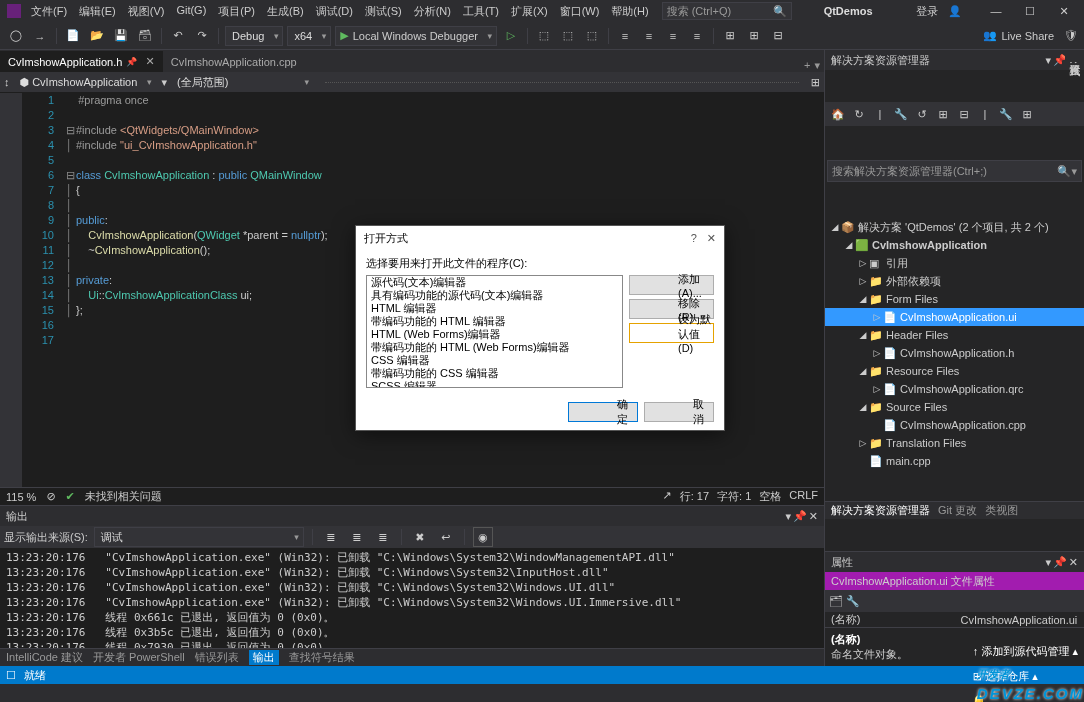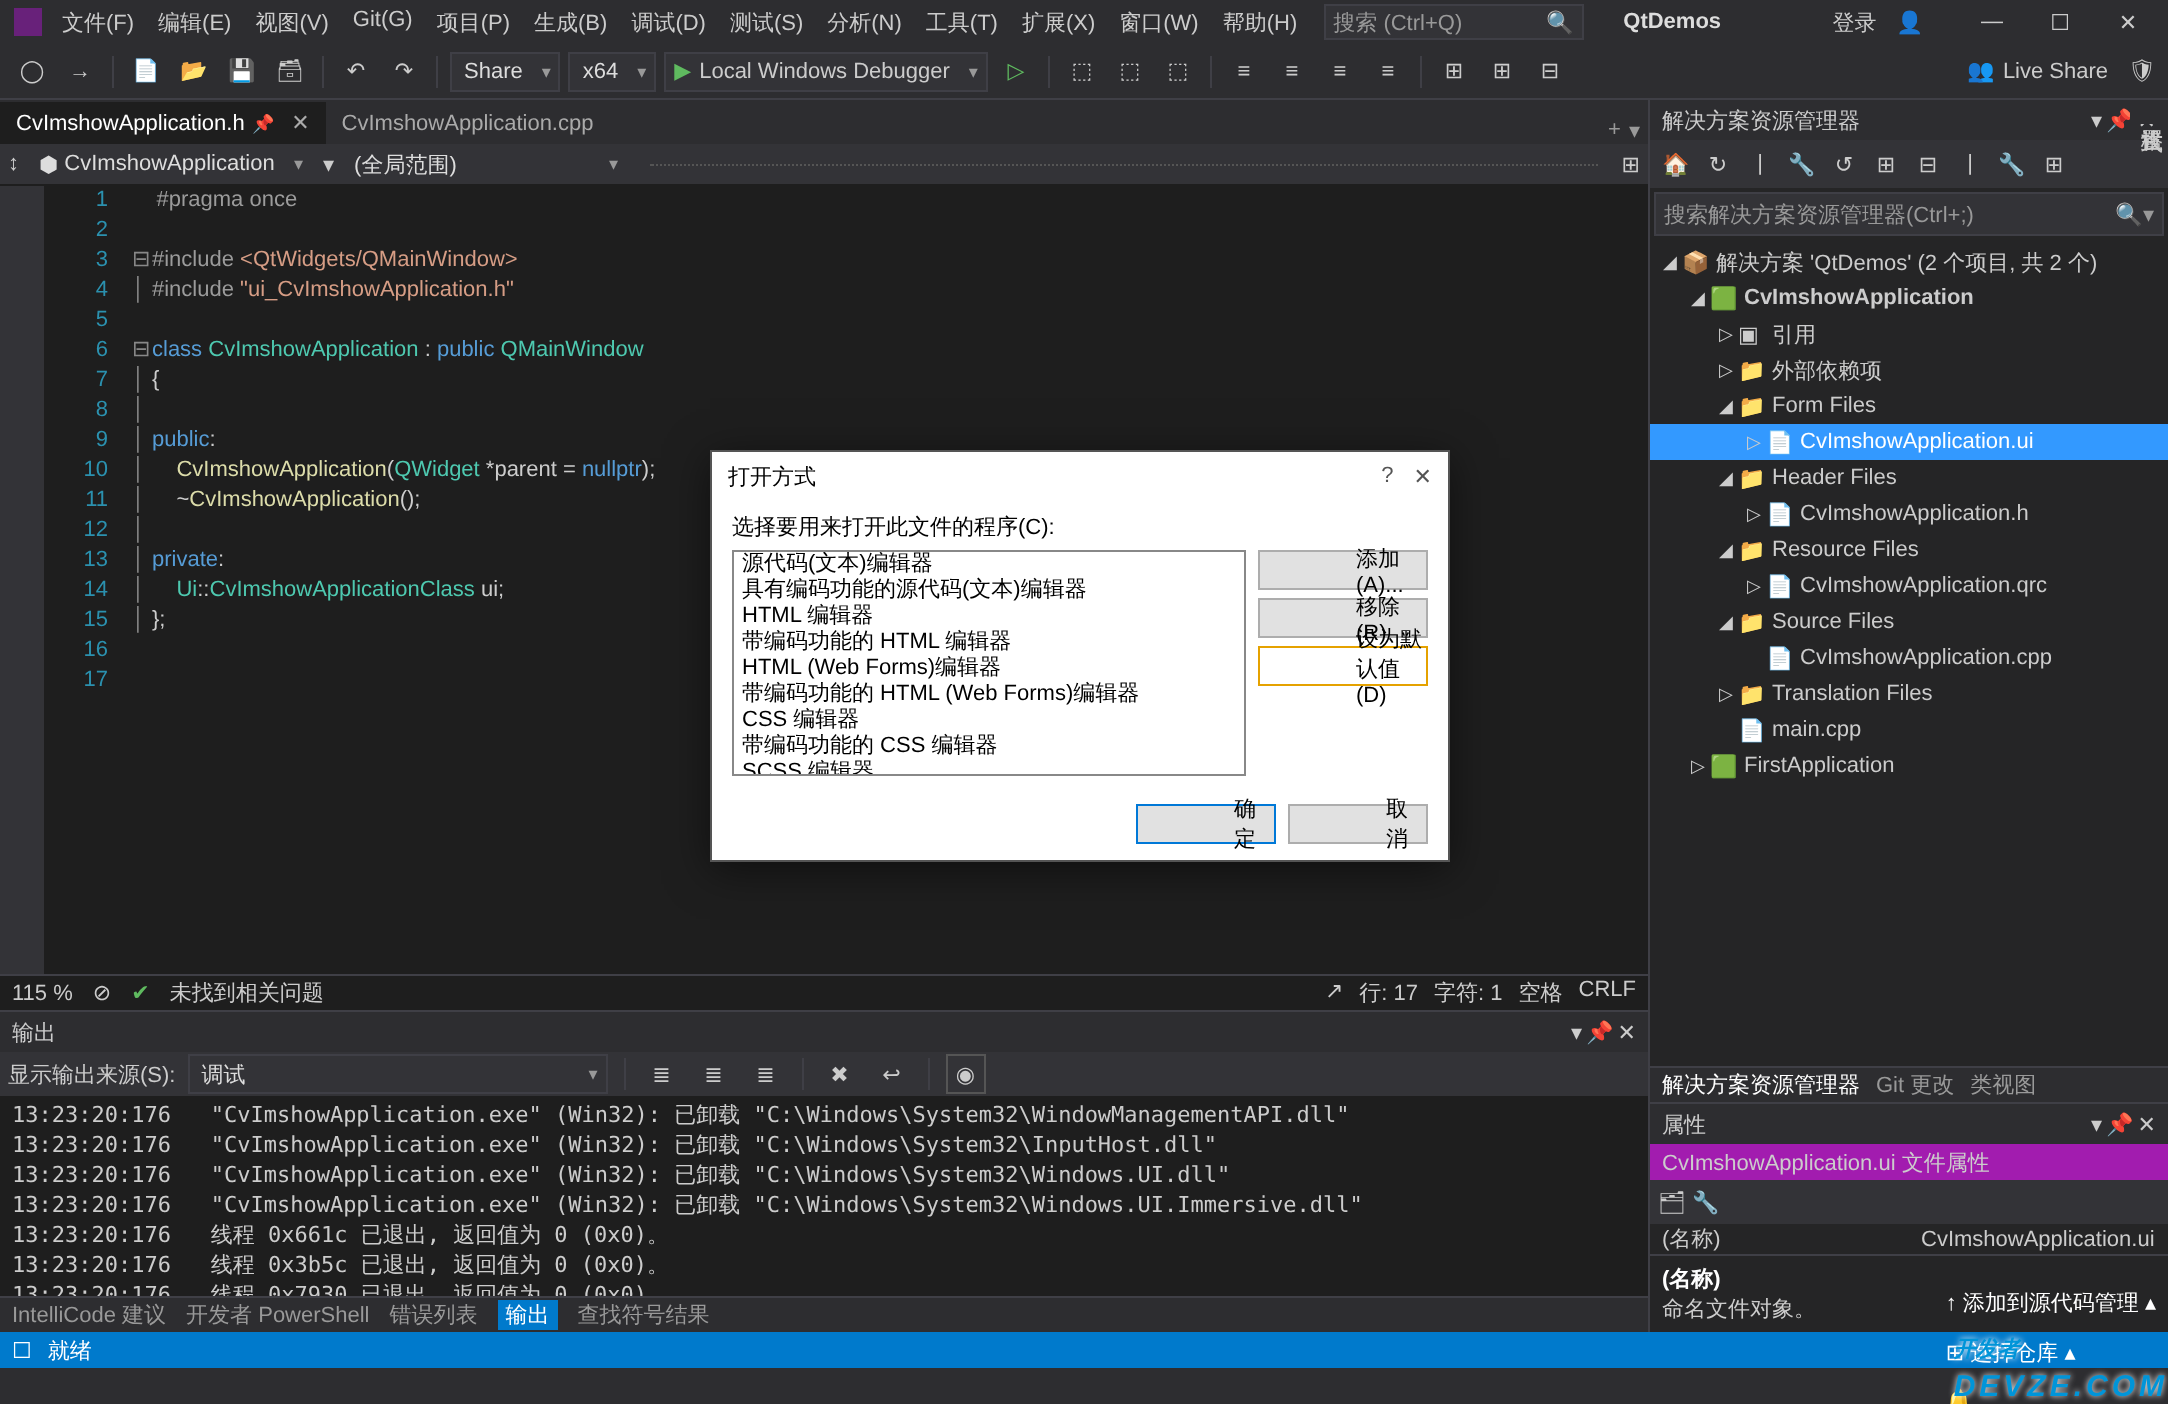--- a/index.html
+++ b/index.html
@@ -3,21 +3,21 @@
 <meta charset="utf-8">
 <style>
 * { margin:0; padding:0; box-sizing:border-box; font-family:"Microsoft YaHei","Segoe UI",sans-serif; font-size:11px; }
 body { background:#2d2d30; color:#ccc; width:1084px; height:702px; overflow:hidden; position:relative; }
 .menubar { height:22px; background:#2d2d30; display:flex; align-items:center; padding:0 6px; }
 .menubar .icon { width:16px; height:16px; margin-right:4px; display:flex; align-items:center; justify-content:center; }
 .menubar .items { display:flex; gap:2px; }
 .menubar .items span { padding:2px 5px; }
 .menubar .search { margin-left:8px; background:#333337; border:1px solid #3f3f46; width:130px; height:18px; padding:0 4px; color:#999; display:flex; align-items:center; position:relative; }
 .menubar .search .mag { position:absolute; right:4px; color:#999; }
-.menubar .project { margin-left:20px; color:#ddd; font-weight:bold; }
+.menubar .project { margin-left:32px; color:#ddd; font-weight:bold; }
 .menubar .right { margin-left:auto; display:flex; align-items:center; gap:10px; }
 .winbtns { display:flex; gap:6px; margin-left:10px; }
 .winbtns span { width:28px; text-align:center; color:#ccc; }
 .toolbar { height:28px; background:#2d2d30; border-bottom:1px solid #3f3f46; display:flex; align-items:center; padding:0 6px; gap:4px; }
 .tbtn { height:20px; min-width:20px; display:flex; align-items:center; justify-content:center; color:#ccc; padding:0 3px; }
 .sep { width:1px; height:16px; background:#3f3f46; margin:0 2px; }
 .combo { background:#333337; border:1px solid #3f3f46; height:20px; padding:0 18px 0 6px; position:relative; display:flex; align-items:center; color:#ddd; }
 .combo::after { content:"▾"; position:absolute; right:4px; color:#999; font-size:9px; }
 .runbtn { background:#333337; border:1px solid #3f3f46; height:20px; display:flex; align-items:center; padding:0 18px 0 4px; gap:4px; position:relative; }
 .runbtn::after { content:"▾"; position:absolute; right:4px; color:#999; font-size:9px; }
@@ -43,21 +43,21 @@
 .lines div { height:15px; line-height:15px; white-space:pre; }
 .fold { color:#888; display:inline-block; width:10px; }
 .kw { color:#569cd6; }
 .typ { color:#4ec9b0; }
 .str { color:#d69d85; }
 .pre { color:#9b9b9b; }
 .mac { color:#beb7ff; }
 .fn { color:#dcdcaa; }
 .zoom { height:18px; background:#1e1e1e; border-top:1px solid #3f3f46; display:flex; align-items:center; padding:0 6px; color:#ccc; gap:10px; font-family:"Segoe UI"; }
 .zoom .right { margin-left:auto; display:flex; gap:8px; }
-.side { width:260px; background:#252526; display:flex; flex-direction:column; border-left:1px solid #3f3f46; }
+.side { width:260px; background:#252526; display:flex; flex-direction:column; border-left:1px solid #3f3f46;gap:32px; }
 .side-title { height:20px; background:#2d2d30; display:flex; align-items:center; padding:0 6px; color:#ccc; }
 .side-title .rt { margin-left:auto; display:flex; gap:2px; }
 .side-toolbar { height:24px; background:#333337; display:flex; align-items:center; padding:0 4px; gap:3px; }
 .side-toolbar span { width:18px; height:18px; display:flex; align-items:center; justify-content:center; color:#ccc; }
 .side-search { height:22px; background:#333337; border:1px solid #3f3f46; margin:2px; display:flex; align-items:center; padding:0 4px; color:#999; position:relative; }
 .side-search .mag { position:absolute; right:4px; }
 .tree { flex:1; overflow:auto; padding:2px 0; }
 .tree-row { height:18px; display:flex; align-items:center; padding-left:4px; color:#ccc; white-space:nowrap; }
 .tree-row.sel { background:#3399ff; color:#fff; }
 .tree-row .tw { width:12px; text-align:center; color:#ccc; font-size:9px; }
@@ -142,21 +142,21 @@
   <span class="tbtn">→</span>
   <div class="sep"></div>
   <span class="tbtn">📄</span>
   <span class="tbtn">📂</span>
   <span class="tbtn">💾</span>
   <span class="tbtn">🗃</span>
   <div class="sep"></div>
   <span class="tbtn">↶</span>
   <span class="tbtn">↷</span>
   <div class="sep"></div>
-  <div class="combo">Share</div>
+  <div class="combo">Debug</div>
   <div class="combo">x64</div>
   <div class="runbtn">
       <span class="play">▶</span>
       <span>Local Windows Debugger</span>
     </div>
   <span class="tbtn play">▷</span>
   <div class="sep"></div>
   <span class="tbtn">⬚</span>
   <span class="tbtn">⬚</span>
   <span class="tbtn">⬚</span>

